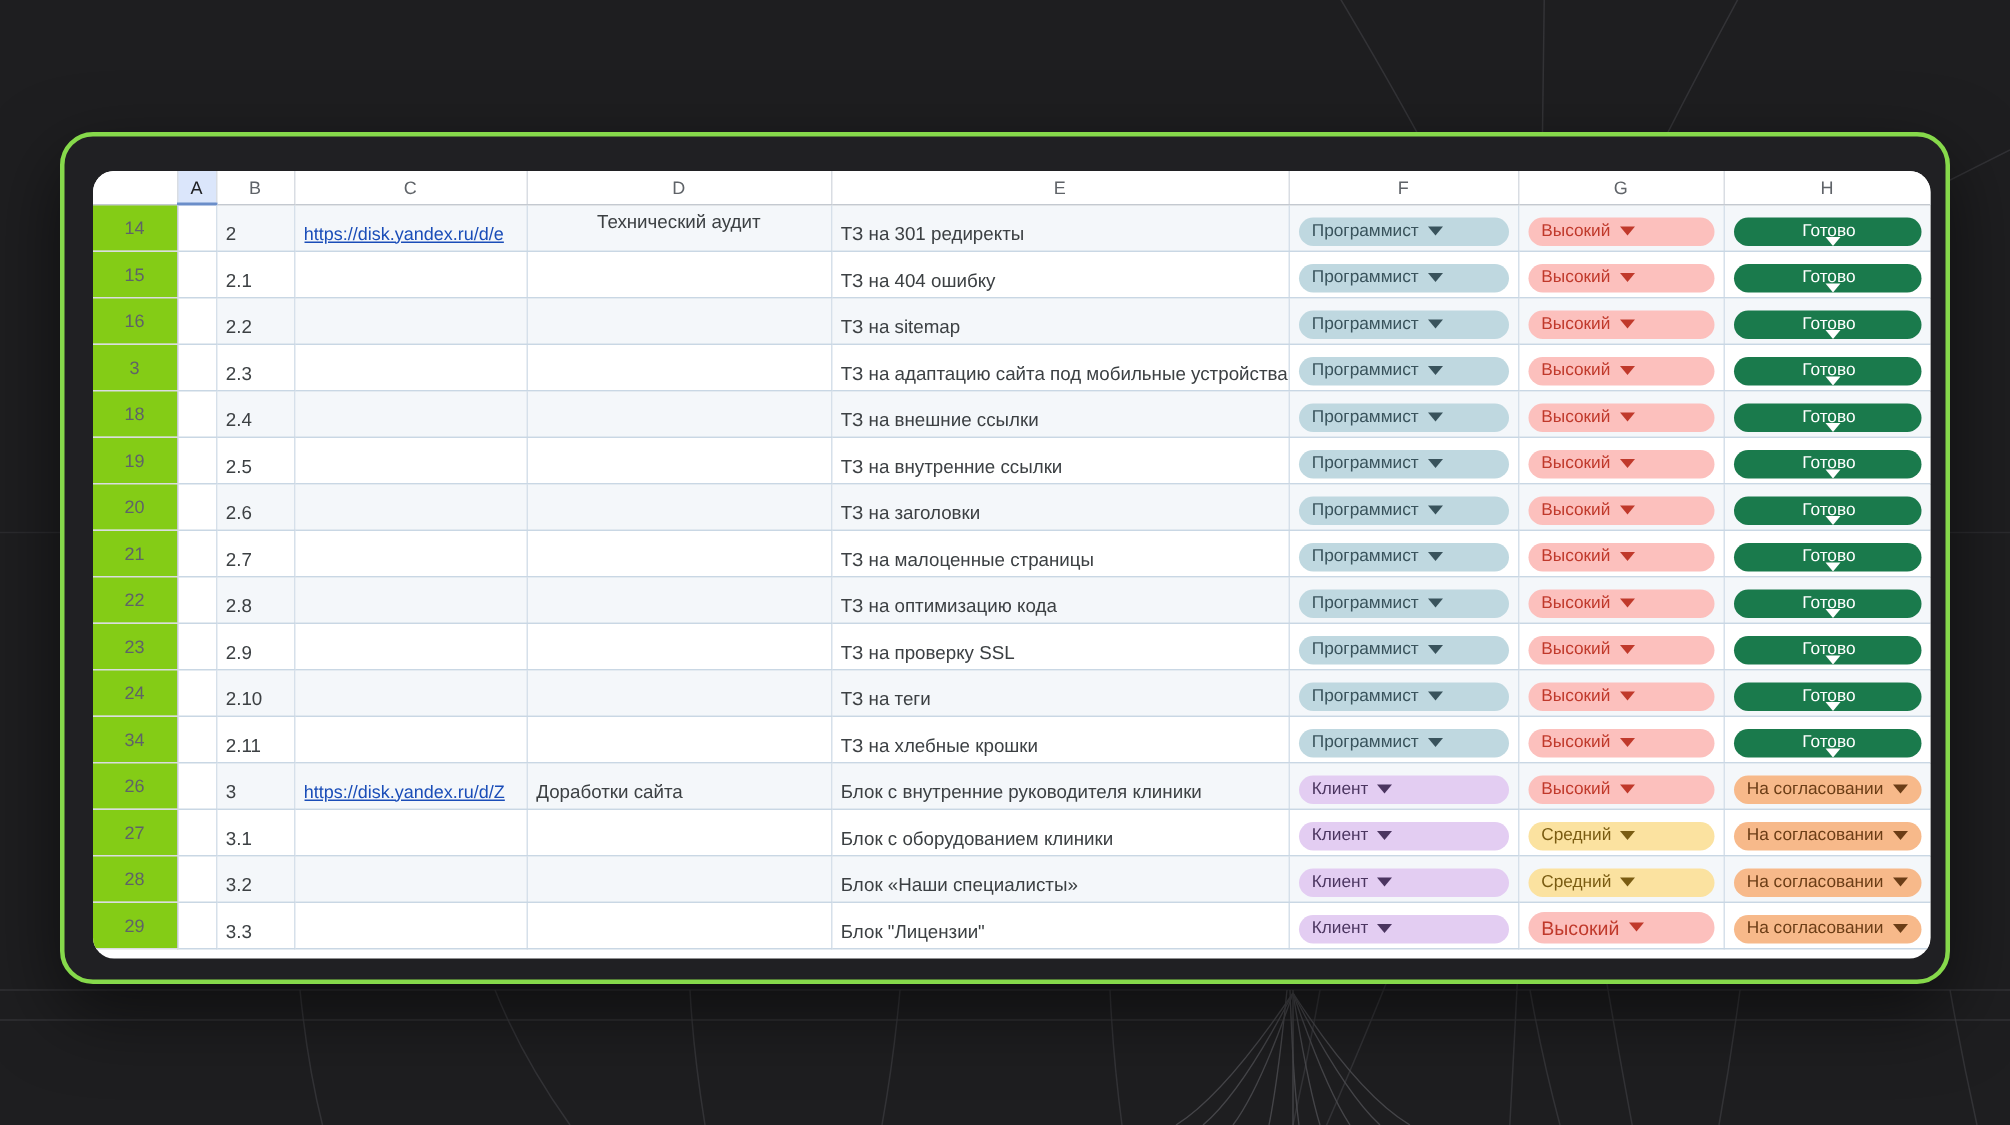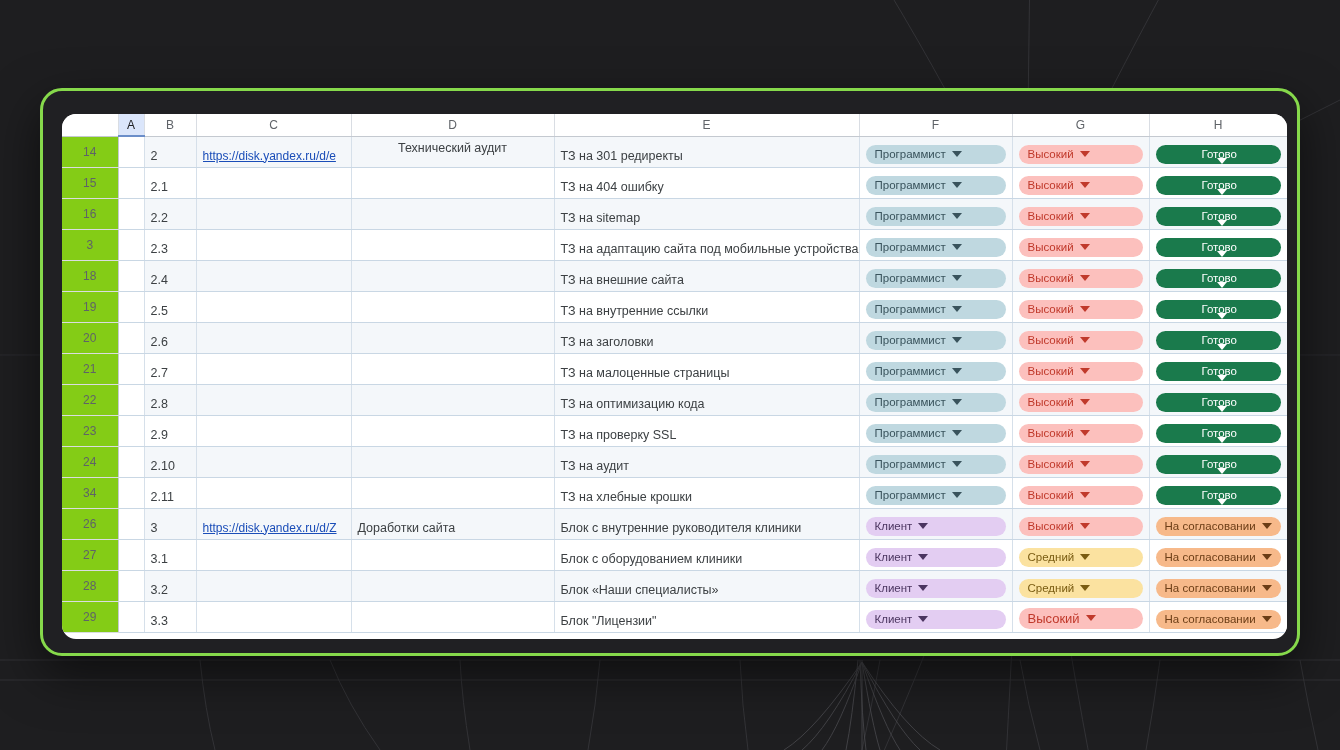--- a/index.html
+++ b/index.html
@@ -370,21 +370,21 @@
             </tr>
             <tr class="band-b">
               <td class="rownum">18</td>
               <td class="cell colA"></td>
               <td class="cell">
                 <span class="txt">2.4</span>
               </td>
               <td class="cell"></td>
               <td class="cell"></td>
               <td class="cell">
-                <span class="txt">ТЗ на внешние сайта</span>
+                <span class="txt">ТЗ на внешние ссылки</span>
               </td>
               <td class="cell chipcell">
                 <div class="chip role">
                   <span class="lbl">Программист</span>
                   <span class="caret"></span>
                 </div>
               </td>
               <td class="cell chipcell">
                 <div class="chip prio-high">
                   <span class="lbl">Высокий</span>
@@ -550,21 +550,21 @@
             </tr>
             <tr class="band-b">
               <td class="rownum">24</td>
               <td class="cell colA"></td>
               <td class="cell">
                 <span class="txt">2.10</span>
               </td>
               <td class="cell"></td>
               <td class="cell"></td>
               <td class="cell">
-                <span class="txt">ТЗ на аудит</span>
+                <span class="txt">ТЗ на теги</span>
               </td>
               <td class="cell chipcell">
                 <div class="chip role">
                   <span class="lbl">Программист</span>
                   <span class="caret"></span>
                 </div>
               </td>
               <td class="cell chipcell">
                 <div class="chip prio-high">
                   <span class="lbl">Высокий</span>

